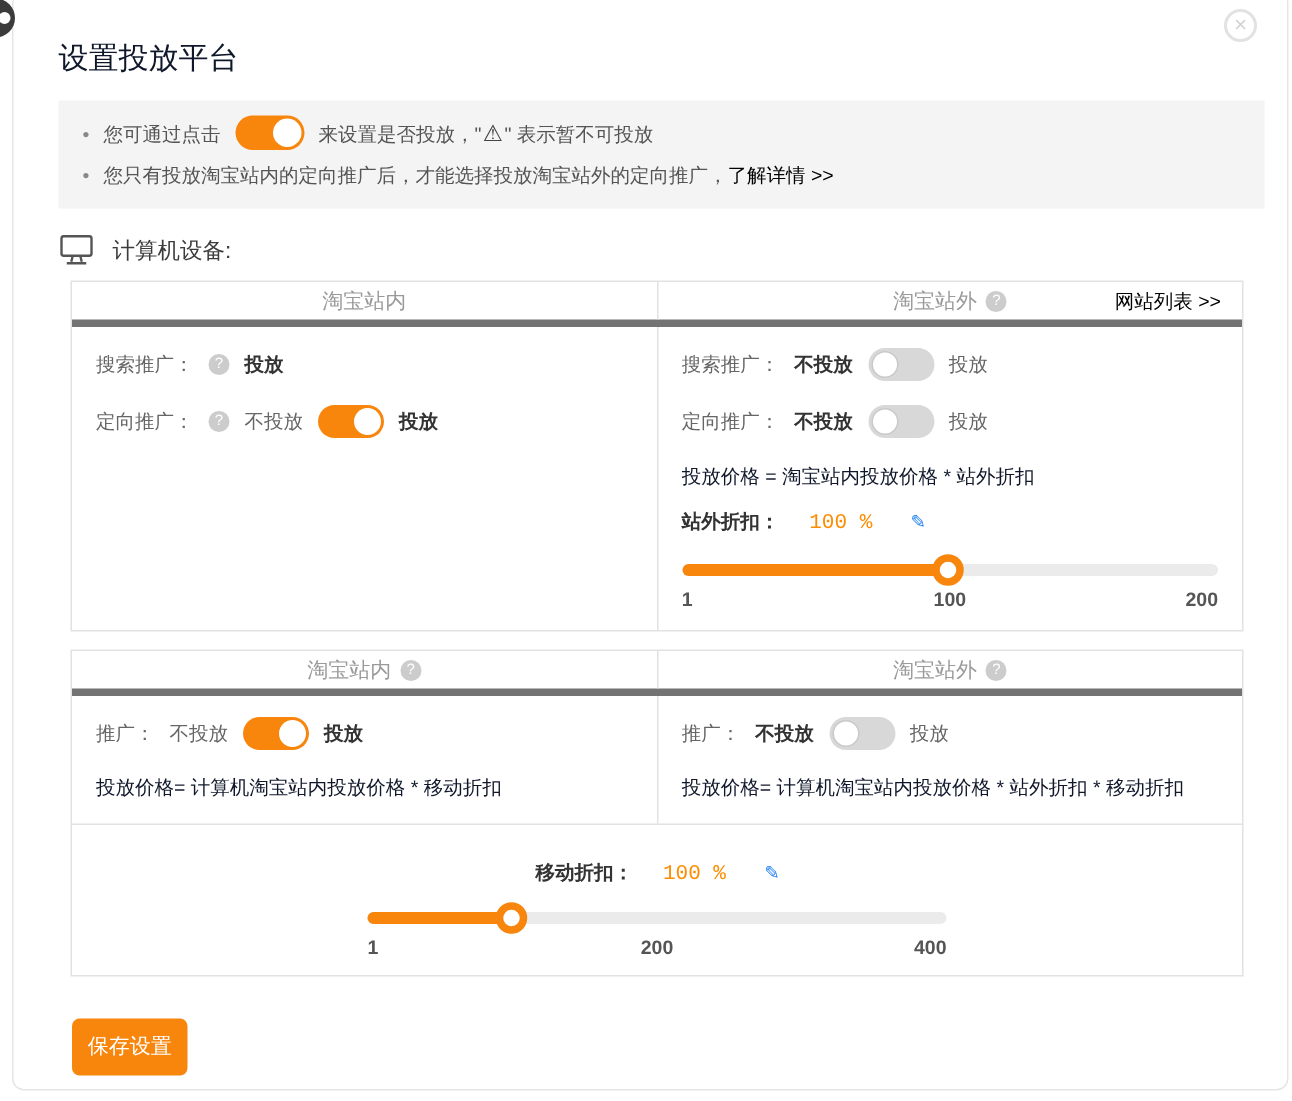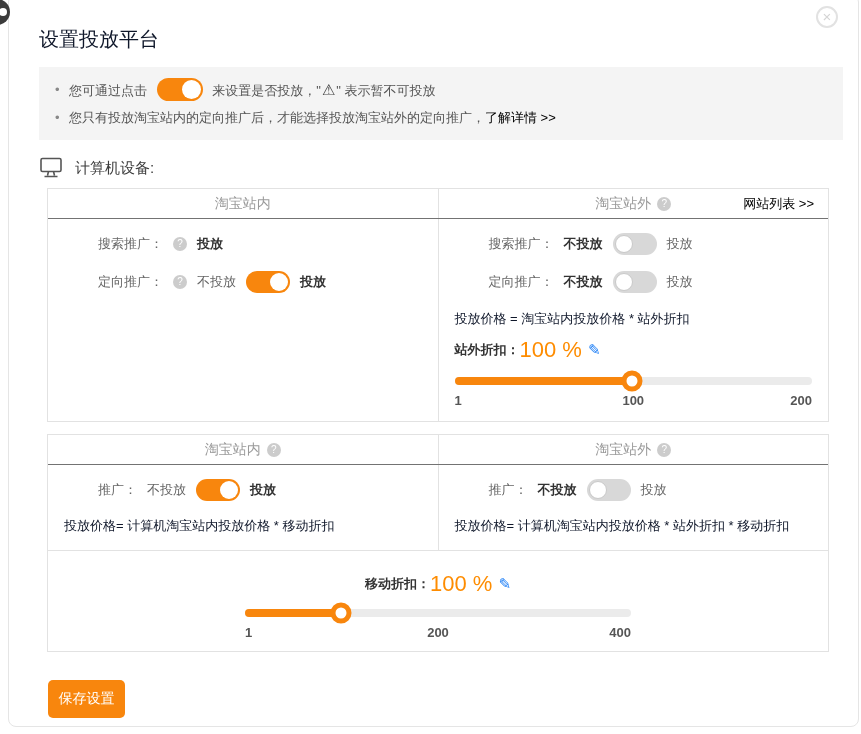--- a/index.html
+++ b/index.html
@@ -45,46 +45,46 @@
   .toggle.off .knob { left: 2px; border: 1px solid #c9c9c9; }
 
   
   .section-head { margin-top: 14px; display: flex; align-items: center; font-size: 15px; color: #3c3c3c; height: 28px; position: relative; }
   .section-head .dev-icon { margin-right: 12px; display: inline-flex; }
   .video-link { position: absolute; right: 28px; font-size: 13px; display: inline-flex; align-items: center; gap: 5px; }
 
   
   .grid { margin-top: 6px; margin-left: 8px; width: 782px; border: 1px solid #e2e2e2; font-size: 13px; }
   .grid.second { margin-top: 12px; }
-  .g-head { display: flex; height: 30px; border-bottom: 1px solid #737373; }
+  .g-head { display: flex; height: 30px; border-bottom: 5px solid #737373; }
   .g-head .th { flex: 1 1 0; position: relative; display: flex; align-items: center; justify-content: center;
     color: #9a9a9a; font-size: 14px; gap: 6px; }
   .g-head .th + .th { border-left: 1px solid #e2e2e2; }
   .th .site-list { position: absolute; right: 14px; font-size: 13px; }
   .g-body { display: flex; }
   .g-body .cell { flex: 1 1 0; padding: 12px 16px; }
   .g-body .cell + .cell { border-left: 1px solid #e2e2e2; }
   .c-body .cell { min-height: 197px; }
   .m-body .cell { min-height: 83px; }
 
   .prow { display: flex; align-items: center; line-height: 26px; gap: 10px; }
   .prow + .prow { margin-top: 12px; }
-  .rlabel { color: #666; margin-left: 34px; }
+  .rlabel { color: #666; }
   .state-label { color: #666; }
   .state-label.active { color: #333; font-weight: 700; }
 
   .help { display: inline-flex; width: 14px; height: 14px; border-radius: 50%; background: #ccc; color: #fff;
     font-size: 10px; align-items: center; justify-content: center; cursor: pointer; flex: 0 0 auto; }
 
   .formula { margin-top: 12px; color: #0f172a; line-height: 24px; }
   .m-body .formula { margin-top: 11px; }
 
-  .discount-line { margin-top: 6px; display: flex; align-items: flex-end; line-height: 26px; gap: 0; }
+  .discount-line { margin-top: 6px; display: flex; align-items: flex-end; line-height: 26px; gap: 20px; font-family: Liberation Mono, monospace; }
   .discount-label { color: #333; font-weight: 700; }
-  .discount-value { color: #fe8c00; font-size: 22px; }
+  .discount-value { color: #fe8c00; font-size: 14px; }
   .edit { color: #2080f7; font-size: 15px; cursor: pointer; margin-left: 6px; }
 
   
   .slider { margin-top: 14px; }
   .track { position: relative; height: 8px; background: #ebebeb; border-radius: 4px; cursor: pointer; }
   .fill { position: absolute; left: 0; top: 0; height: 8px; background: #f8860d; border-radius: 4px; }
   .s-knob { position: absolute; top: 50%; transform: translate(-50%, -50%); width: 21px; height: 21px;
     border-radius: 50%; background: #fff; border: 5px solid #f8860d; cursor: grab; }
   .fill.p50 { width: 49.75%; } .s-knob.p50 { left: 49.75%; }
   .fill.p25 { width: 24.8%; } .s-knob.p25 { left: 24.8%; }

